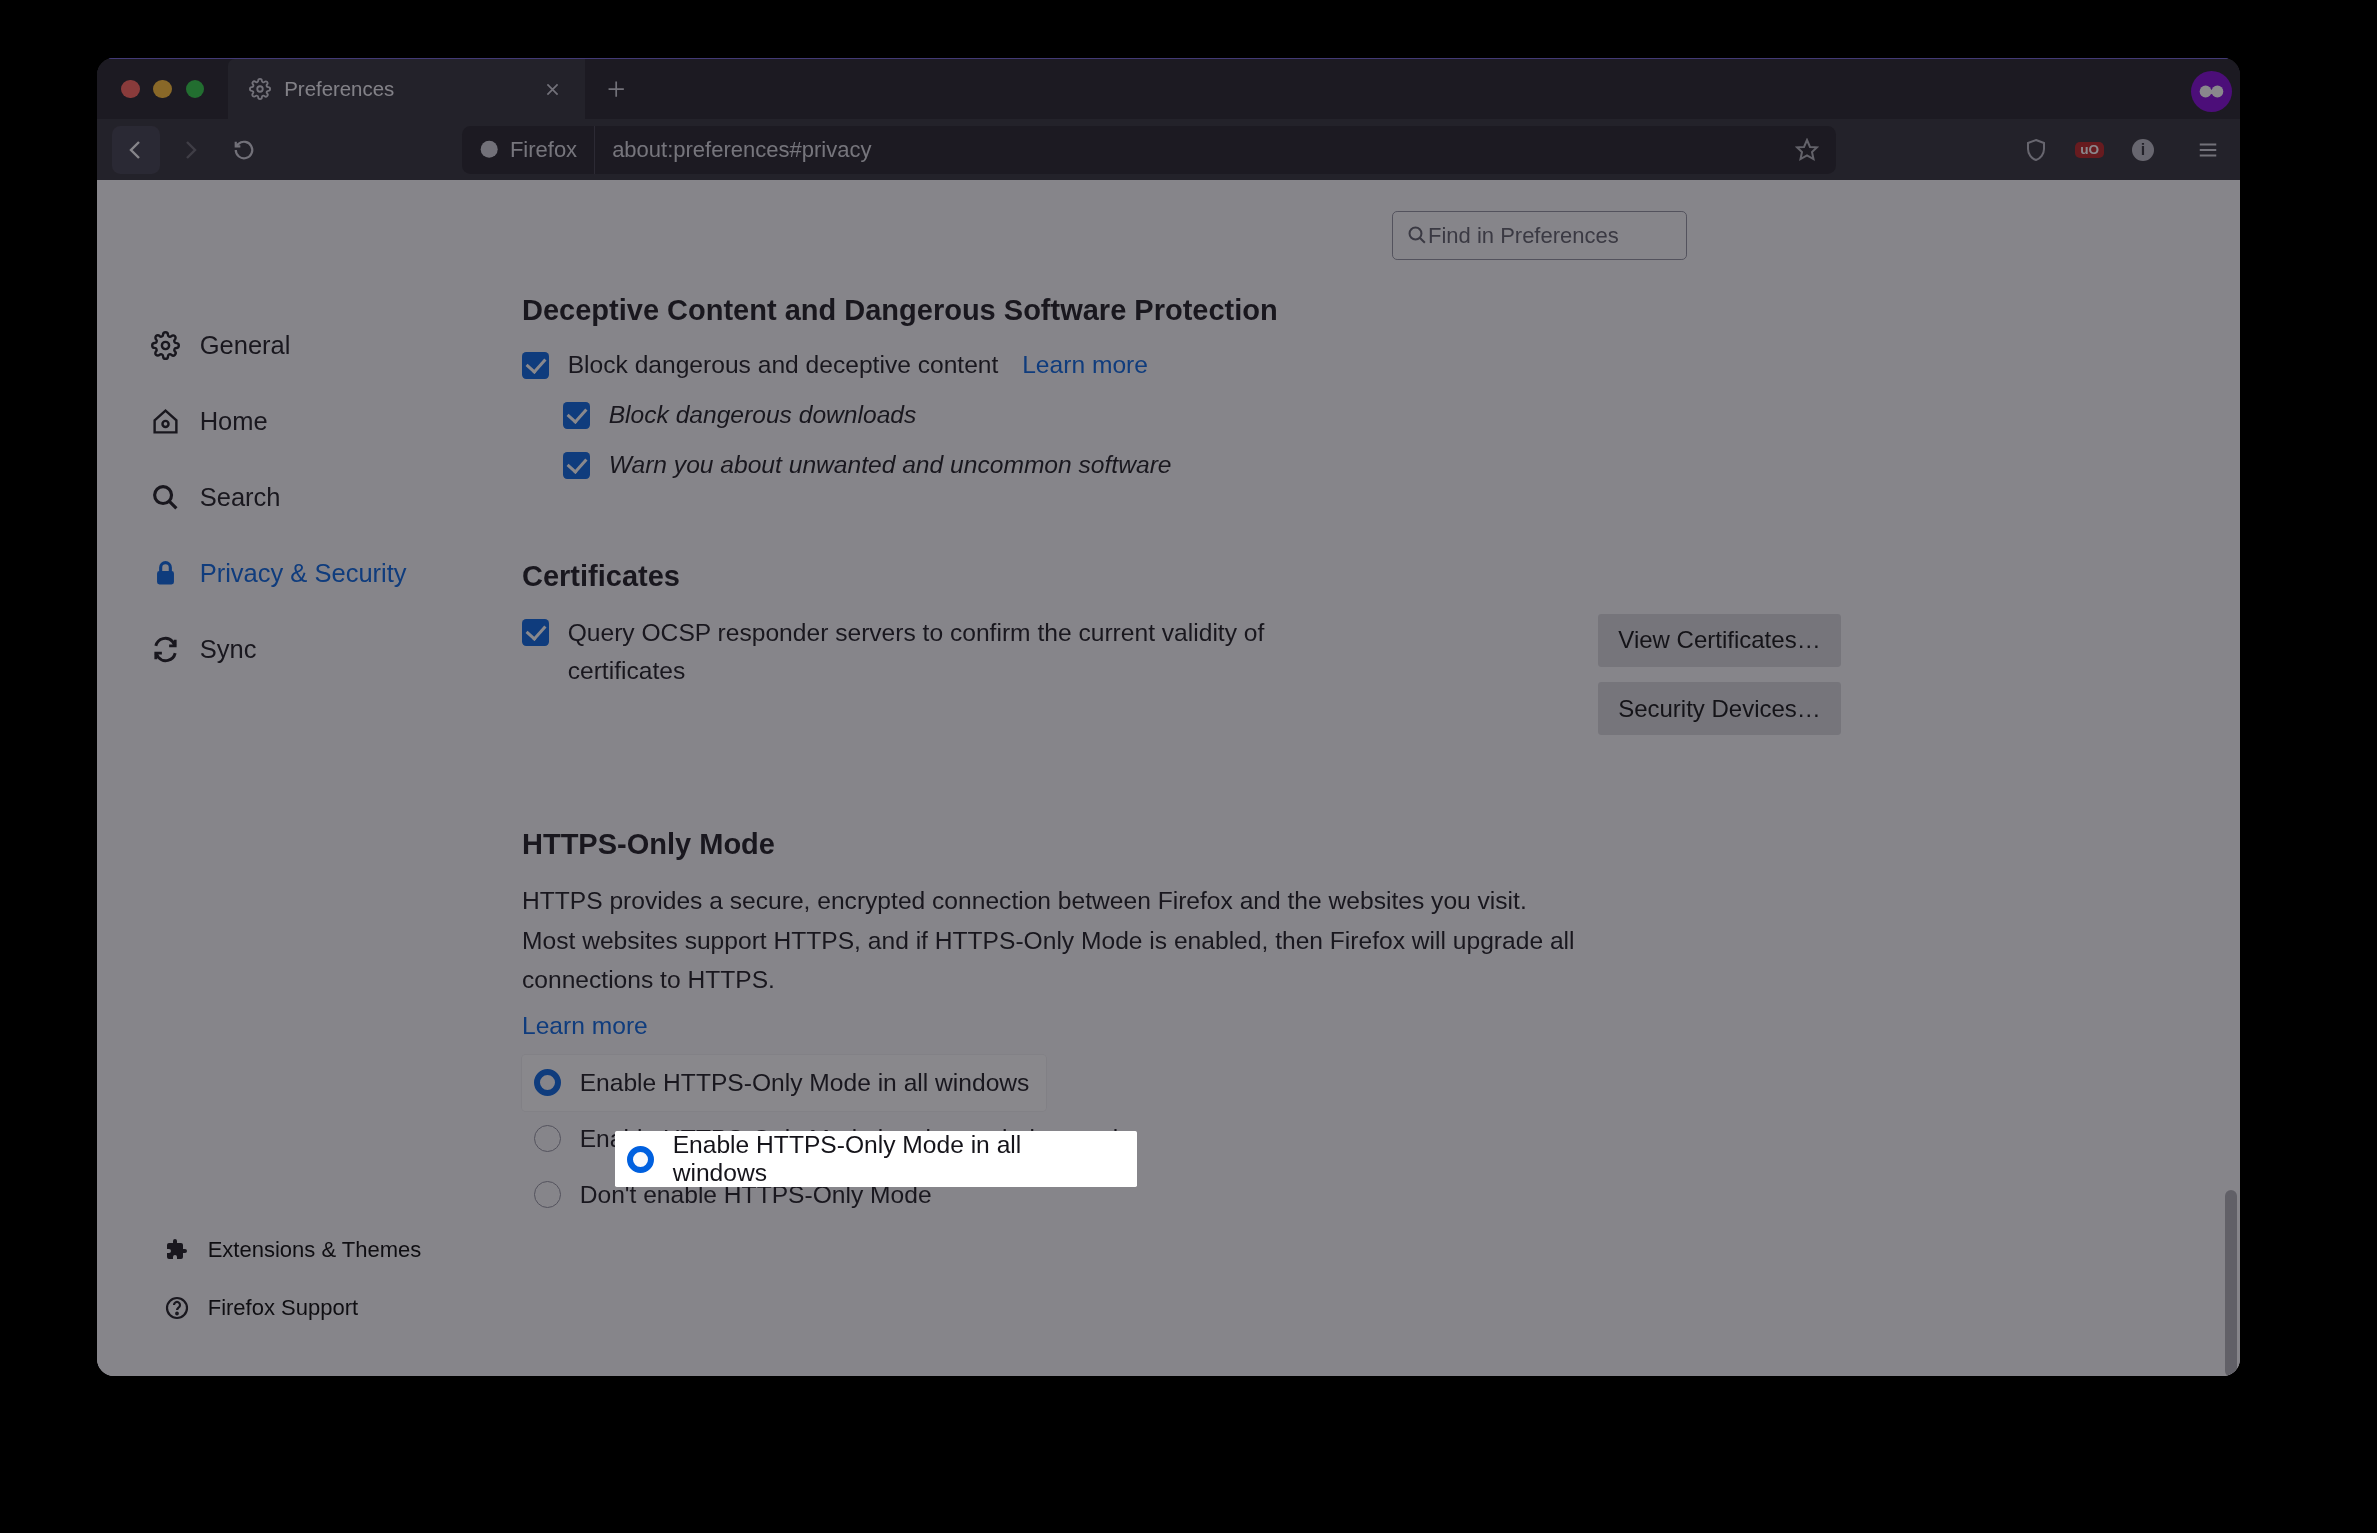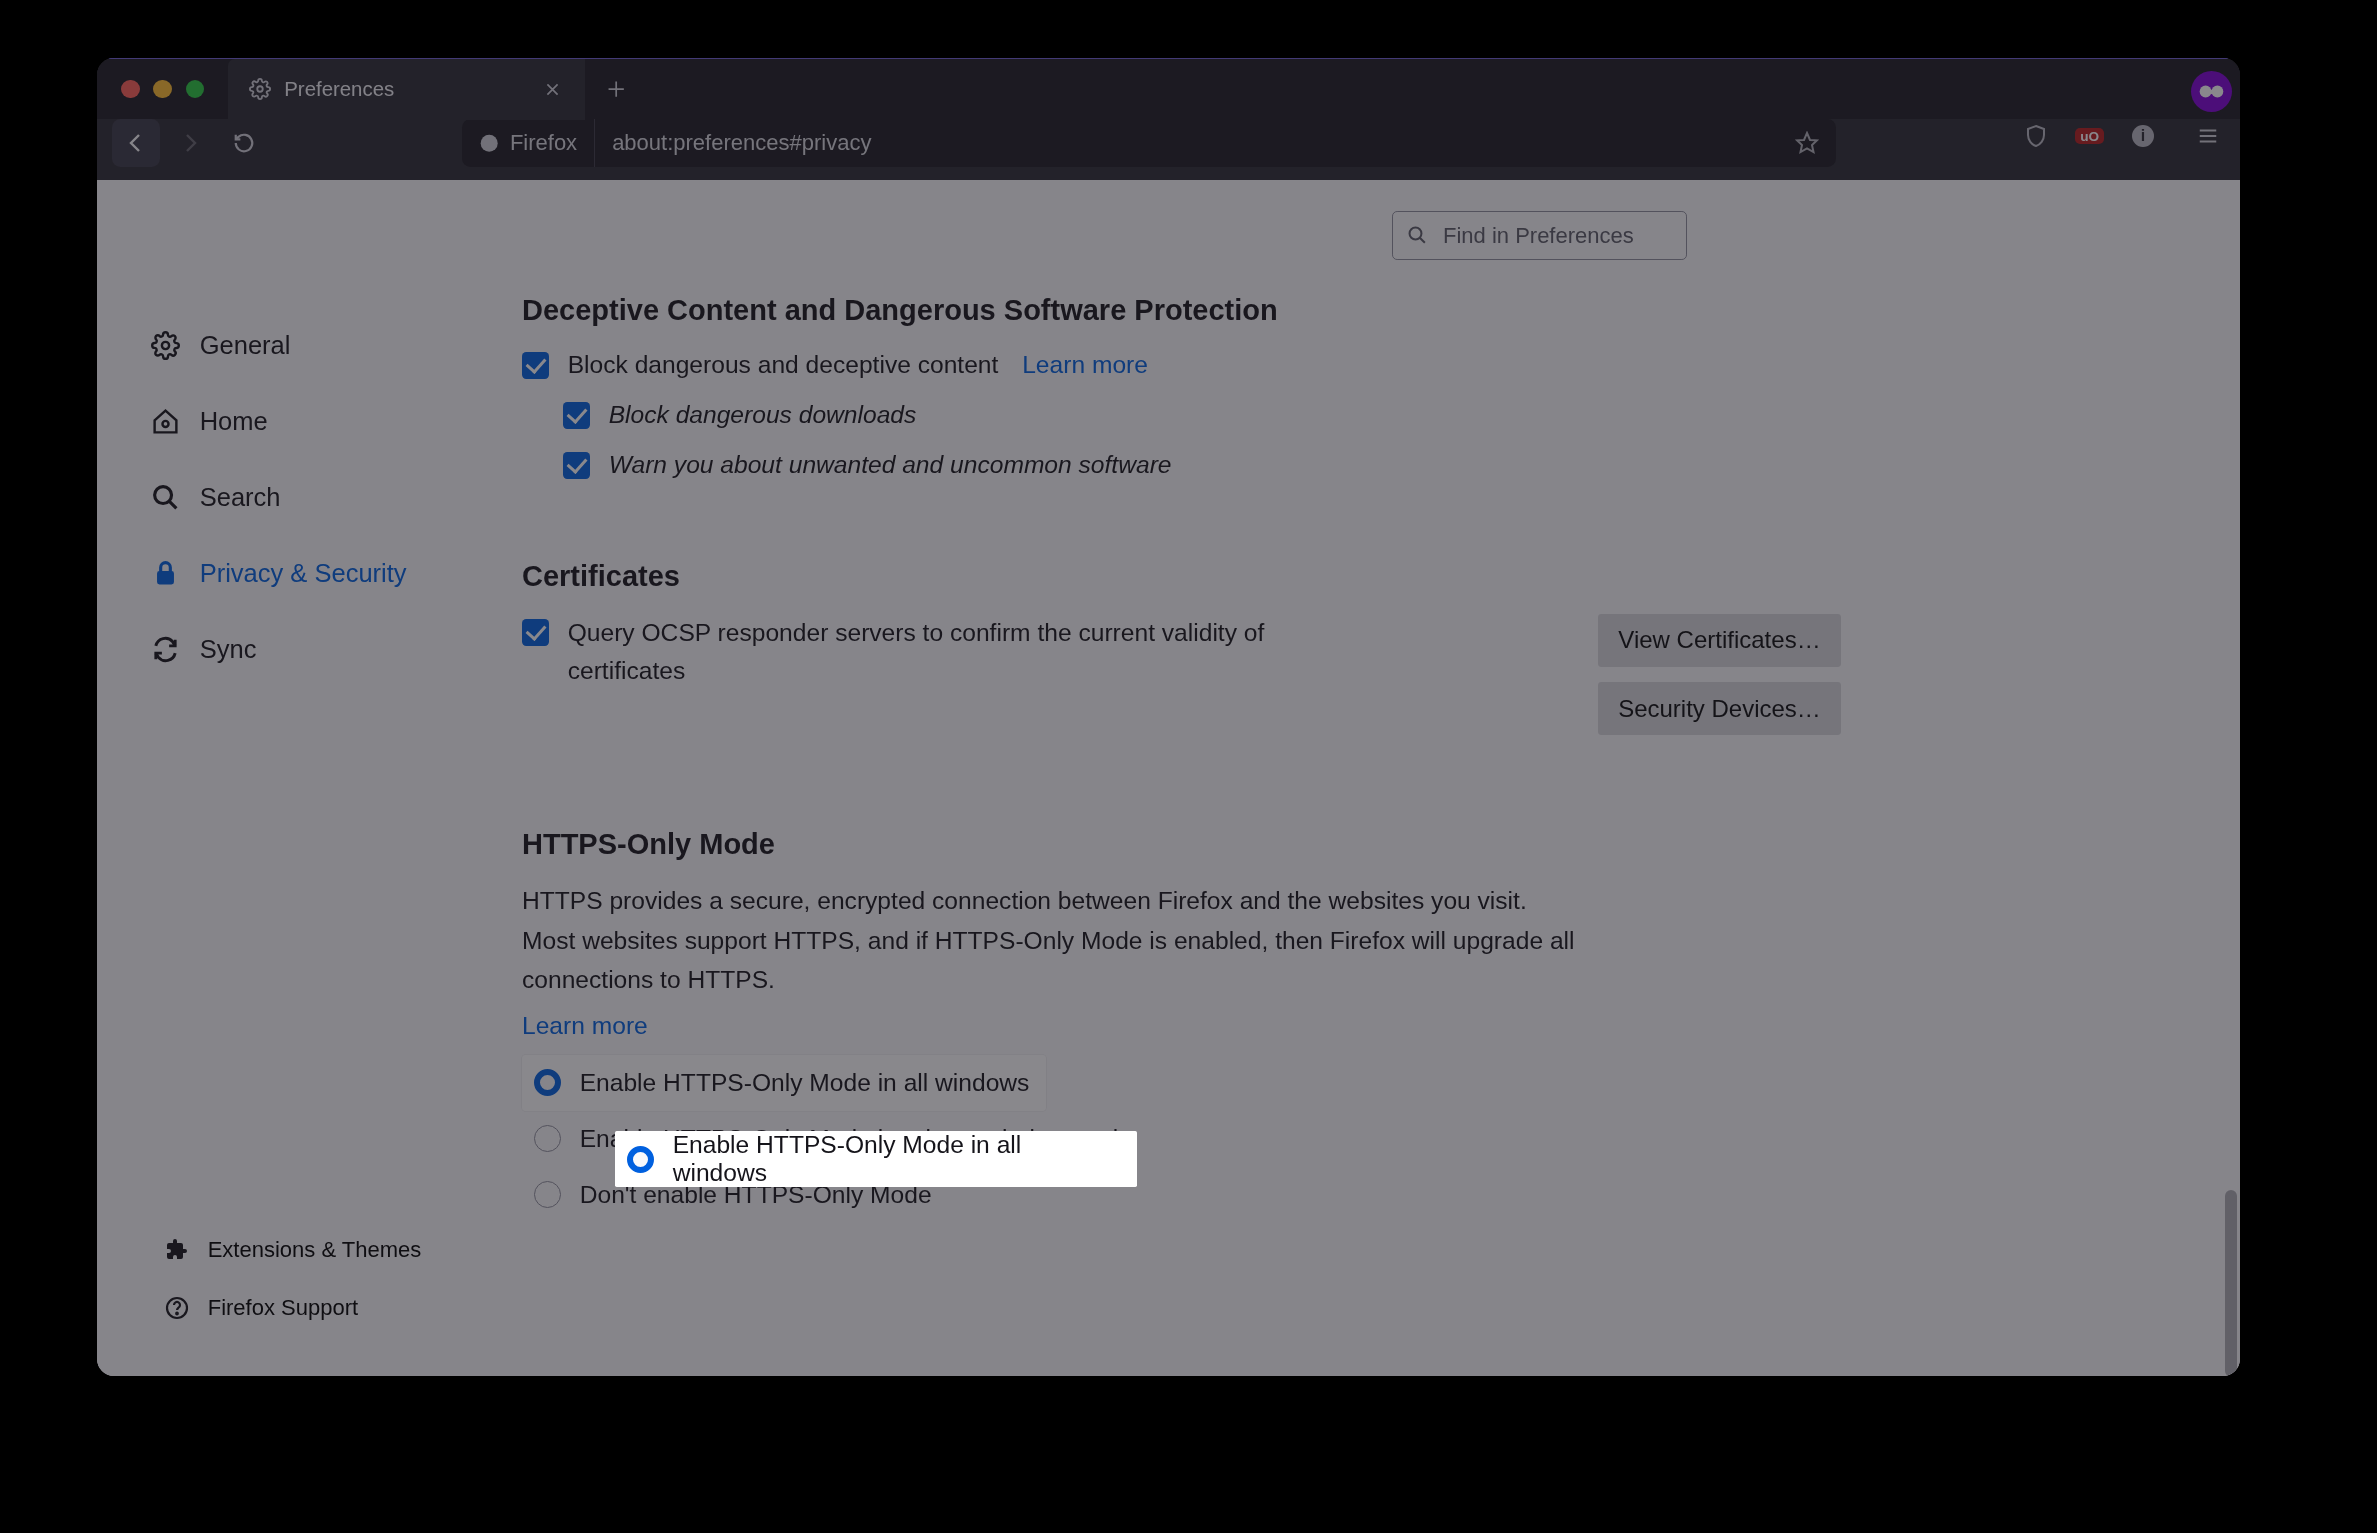--- a/index.html
+++ b/index.html
@@ -47,21 +47,21 @@
   .pb-badge {
     position:absolute; right:8.5px; top:12px;
     width:41px;height:41px;border-radius:50%;
     background:#8000d7;display:flex;align-items:center;justify-content:center;color:#fff;
   }
   
   
   .navbar {
     height: 61px;
     background: #2b2a33;
-    display:flex;align-items:flex-start;gap:6px;padding:0 15.3px;
+    display:flex;align-items:center;gap:6px;padding:0 15.3px;
   }
   .navbtn{width:48px;height:48px;border-radius:8.5px;display:flex;align-items:center;justify-content:center;color:#cfcfd8;}
   .navbtn.back{background:#3a3947;}
   .navbtn.fwd{opacity:0.35;}
   .urlbar{
     flex:0 0 1374px; height:48px; background:#1c1b22;border-radius:8.5px;
     display:flex;align-items:center;margin-left:188px;color:#d7d7de;font-size:22px;
   }
   .urlbar .identity{display:flex;align-items:center;gap:10.2px;padding:0 17px;border-right:0.8px solid #3d3c47;height:48px;}
   .urlbar .urltext{padding:0 17px;flex:1;}
@@ -74,21 +74,21 @@
   
   
   .content {
     position:absolute; top:122px; bottom:0; left:0; right:0;
     background:#f9f9fb;
   }
   
   .find-box{
     position:absolute; right:553px; top:31px;
     width:295px;height:49px;border:0.8px solid #8f8f9d;border-radius:5.1px;
-    display:flex;align-items:center;padding:0 13.6px;gap:16px;color:#5b5b66;font-size:22px;
+    display:flex;align-items:center;padding:0 13.6px;gap:1px;color:#5b5b66;font-size:22px;
     background:#f9f9fb;
   }
   
   .sidebar{
     position:absolute; left:52px; top:127px; width:323px;
   }
   .sideitem{
     display:flex;align-items:center;gap:18.7px;height:76px;
     font-size:25.5px;color:#15141a;
   }

